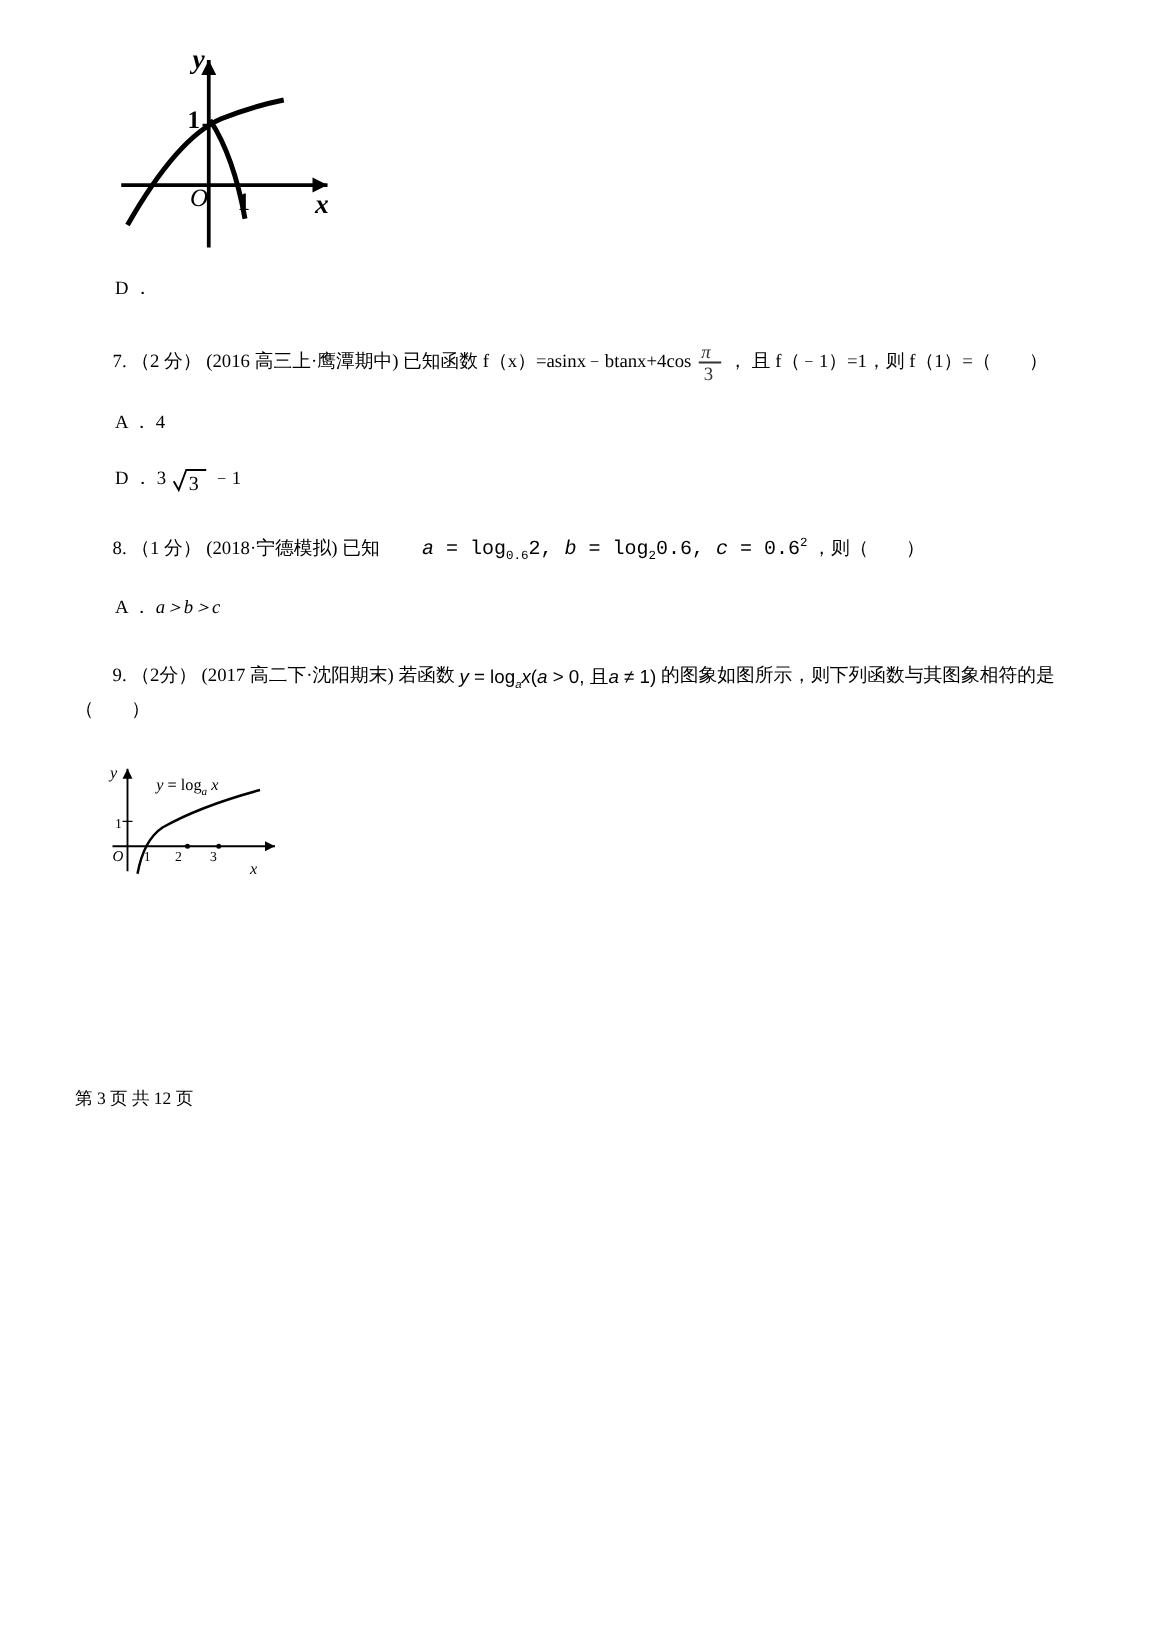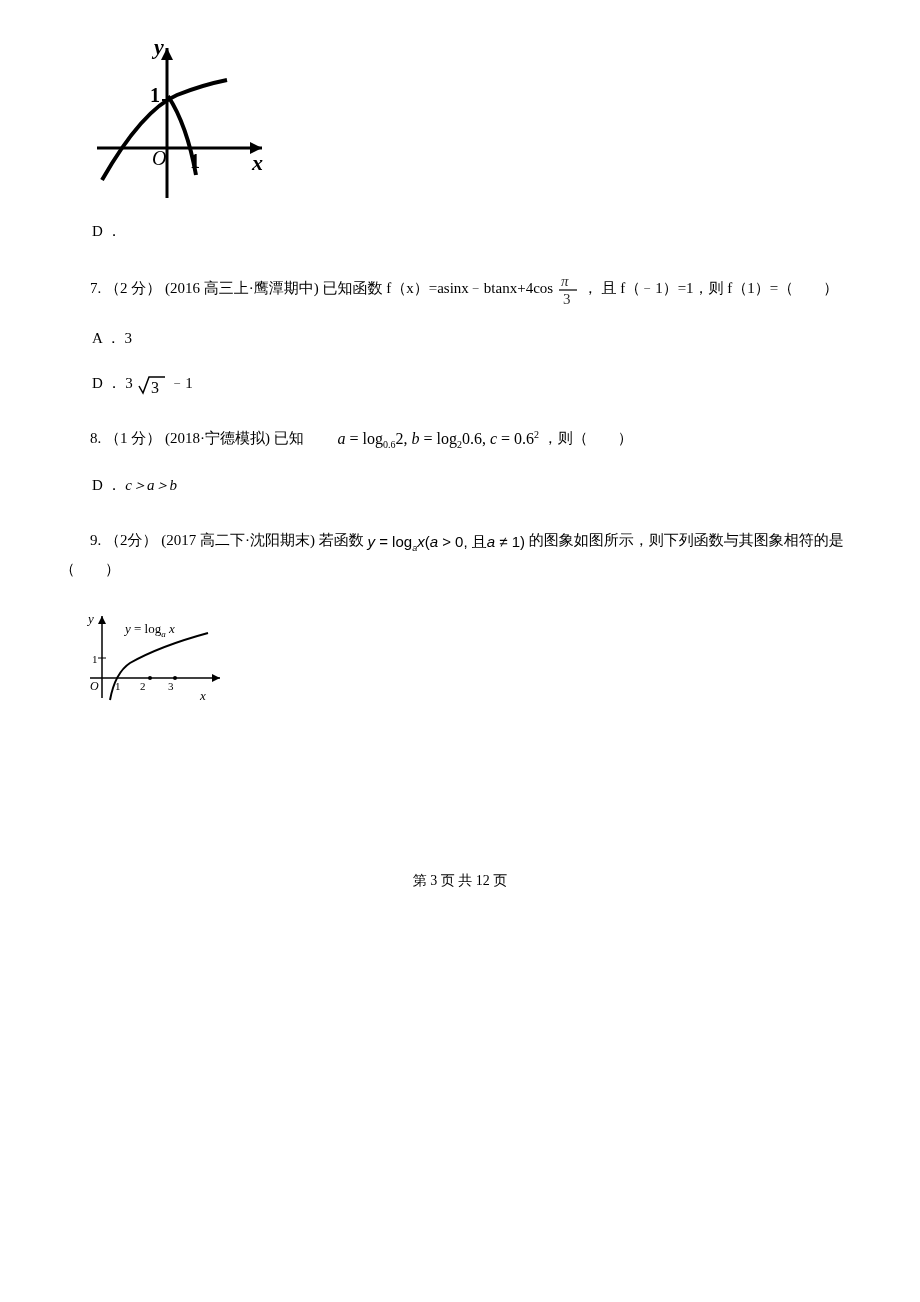--- a/index.html
+++ b/index.html
@@ -9,21 +9,20 @@
     background: #fff;
     margin: 0;
     padding: 40px 60px 20px 60px;
     width: 800px;
     line-height: 1.8;
   }
   .question-block { margin-top: 28px; }
   .option-line { margin: 18px 0 18px 32px; }
   .indent { text-indent: 2em; }
   .footer {
-    text-align: center;
     margin-top: 160px;
     font-size: 14px;
   }
   .formula {
     font-family: "Times New Roman", serif;
     font-style: italic;
   }
   .upright { font-style: normal; }
   svg { display: block; }
   .svg-inline { display: inline-block; vertical-align: middle; }
@@ -59,45 +58,45 @@
     <span>7.  （2 分） (2016 高三上·鹰潭期中) 已知函数 f（x）=asinx﹣btanx+4cos</span>
     <span class="svg-inline">
       <svg width="22" height="34" viewBox="0 0 22 34">
         <text x="4" y="13" font-size="15" font-style="italic" font-family="serif" fill="#333">π</text>
         <line x1="2" y1="17" x2="20" y2="17" stroke="#333" stroke-width="1.5"></line>
         <text x="6" y="31" font-size="15" font-family="serif" fill="#333">3</text>
       </svg>
     </span>
     <span>， 且 f（﹣1）=1，则 f（1）=（　　）</span>
   </div>
-  <div class="option-line">A ． 3</div>
+  <div class="option-line">A ． 4</div>
   <div class="option-line">
     <span>D ． 3</span>
     <span class="svg-inline">
       <svg width="30" height="24" viewBox="0 0 30 24">
         <path d="M 2 13 L 6 20 L 12 4 L 28 4" stroke="#000" stroke-width="1.5" fill="none"></path>
         <text x="14" y="20" font-size="16" font-family="serif">3</text>
       </svg>
     </span>
     <span> ﹣1</span>
   </div>
 </div>
 
 <div class="question-block">
   <div class="indent">
     <span>8.  （1 分） (2018·宁德模拟) 已知 </span>
-    <span class="svg-inline" style="font-family:Liberation Serif, serif;font-style:italic;font-size:16px;">
+    <span class="svg-inline" style="font-family:Liberation Mono, monospace;font-style:italic;font-size:16px;">
       a <span class="upright">= log</span><sub class="upright" style="font-size:10px;">0.6</sub><span class="upright">2,</span>
       b <span class="upright">= log</span><sub class="upright" style="font-size:10px;">2</sub><span class="upright">0.6,</span>
       c <span class="upright">= 0.6</span><sup class="upright" style="font-size:10px;">2</sup>
     </span>
     <span> ，则（　　）</span>
   </div>
   <div class="option-line">
-    <span>D ． </span><span class="formula">c＞a＞b</span>
+    <span>A ． </span><span class="formula">a＞b＞c</span>
   </div>
 </div>
 
 <div class="question-block">
   <div>
     <span style="display:inline;">
       　　<span>9.  （2分） (2017 高二下·沈阳期末) 若函数 </span>
       <span class="svg-inline" style="font-family:Liberation Sans, sans-serif;font-style:italic;font-size:15px;">
         y <span class="upright">= log</span><sub style="font-size:9px;">a</sub>x<span class="upright">(</span>a <span class="upright">&gt; 0, 且</span>a <span class="upright">≠ 1)</span>
       </span>

